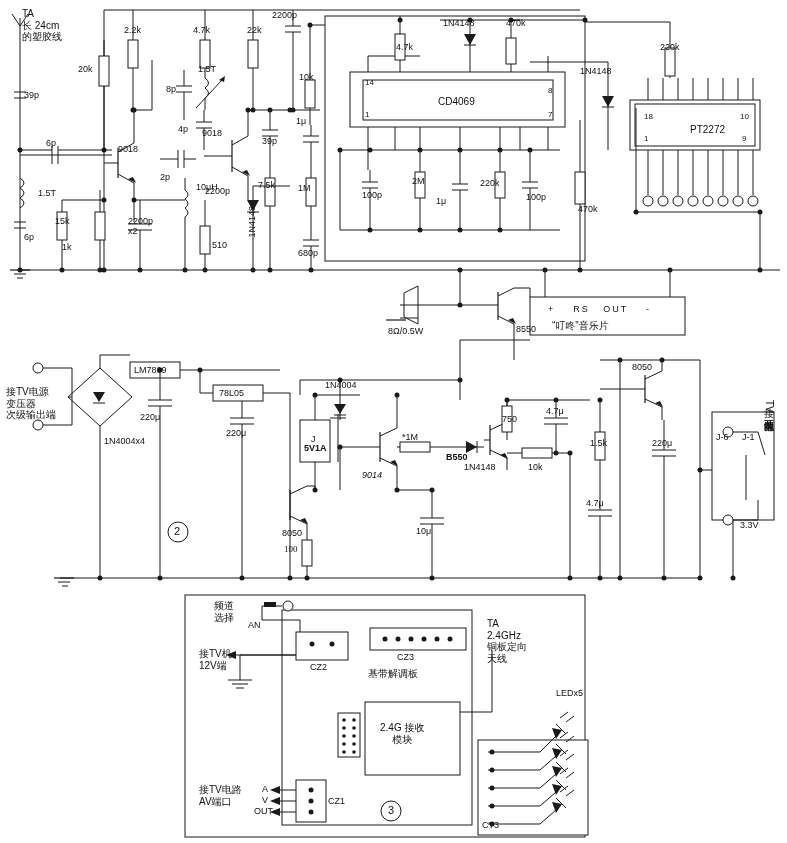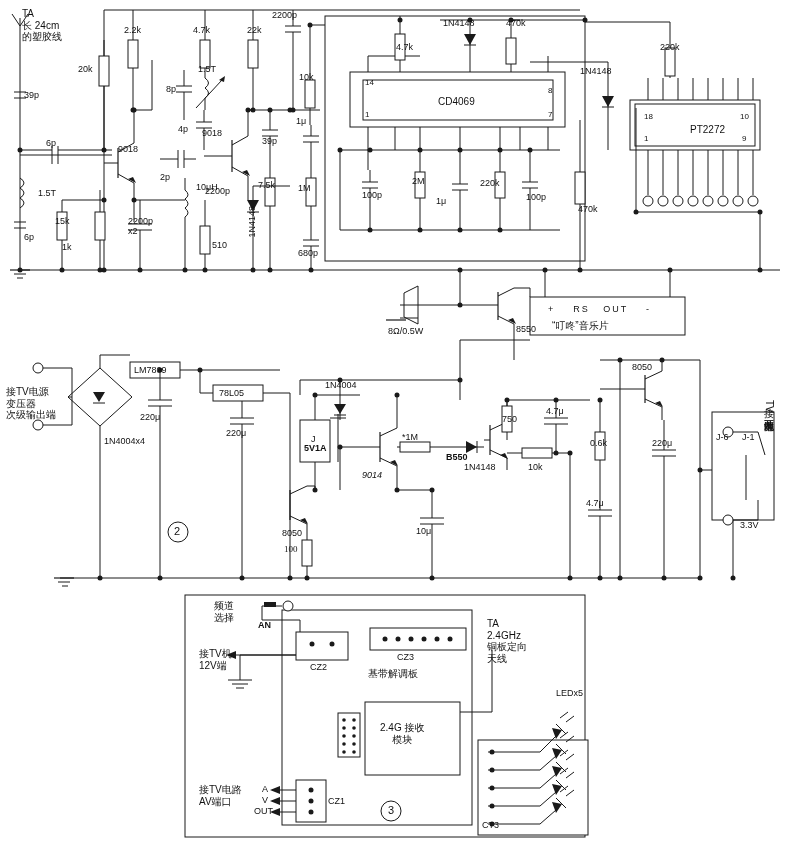--- a/index.html
+++ b/index.html
@@ -707,34 +707,34 @@
 <div class="lbl" style="left:282px;top:528px;">8050</div>
 <div class="lbl" style="left:284px;top:544px;font-family:Liberation Serif, serif;">100</div>
 <div class="lbl" style="left:362px;top:470px;font-style:italic;">9014</div>
 <div class="lbl" style="left:402px;top:432px;">*1M</div>
 <div class="lbl" style="left:416px;top:526px;">10μ</div>
 <div class="lbl" style="left:446px;top:452px;font-weight:bold;">B550</div>
 <div class="lbl" style="left:464px;top:462px;">1N4148</div>
 <div class="lbl" style="left:502px;top:414px;">750</div>
 <div class="lbl" style="left:528px;top:462px;">10k</div>
 <div class="lbl" style="left:546px;top:406px;">4.7μ</div>
-<div class="lbl" style="left:590px;top:438px;">0.6k</div>
+<div class="lbl" style="left:590px;top:438px;">1.5k</div>
 <div class="lbl" style="left:586px;top:498px;">4.7μ</div>
 <div class="lbl" style="left:632px;top:362px;">8050</div>
 <div class="lbl" style="left:652px;top:438px;">220μ</div>
 <div class="lbl" style="left:740px;top:520px;">3.3V</div>
 <div class="lbl" style="left:716px;top:432px;">J-6</div>
 <div class="lbl" style="left:742px;top:432px;">J-1</div>
 <div class="lbl cn" style="left:763px;top:400px;writing-mode:vertical-rl;">接TV电源开关两端</div>
 <div class="lbl" style="left:174px;top:525px;font-size:11px;">2</div>
 <div class="lbl" style="left:388px;top:804px;font-size:11px;">3</div>
 
 <div class="lbl cn" style="left:214px;top:600px;">频道
 选择</div>
-<div class="lbl" style="left:258px;top:620px;font-weight:bold;">AN</div>
+<div class="lbl" style="left:248px;top:620px;">AN</div>
 <div class="lbl" style="left:310px;top:662px;">CZ2</div>
 <div class="lbl" style="left:397px;top:652px;">CZ3</div>
 <div class="lbl cn" style="left:368px;top:668px;">基带解调板</div>
 <div class="lbl cn" style="left:380px;top:722px;text-align:center;">2.4G 接收
 模块</div>
 <div class="lbl cn" style="left:199px;top:648px;">接TV机
 12V端</div>
 <div class="lbl cn" style="left:487px;top:618px;">TA
 2.4GHz
 铜板定向

